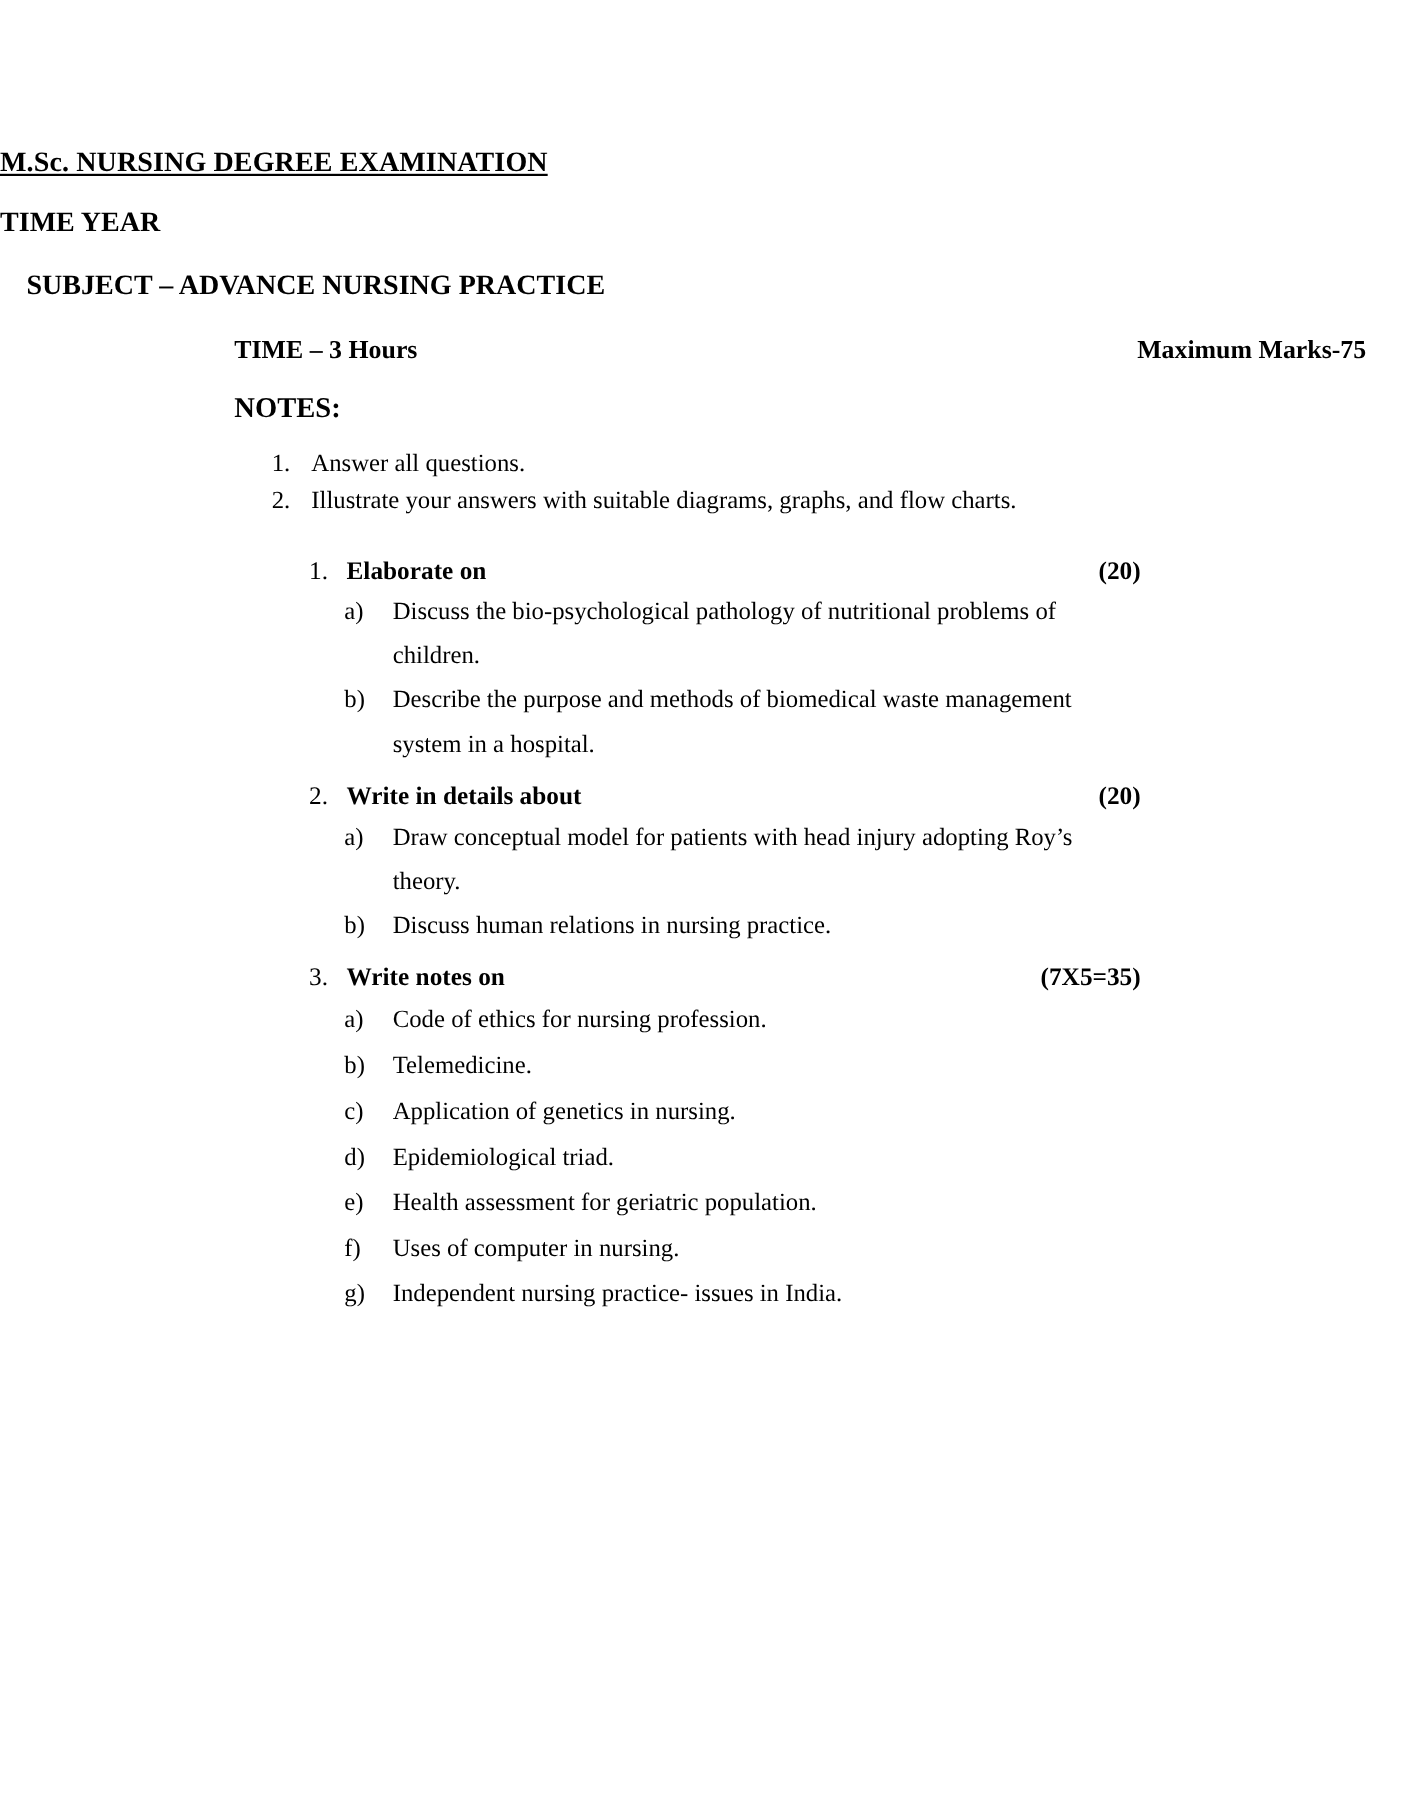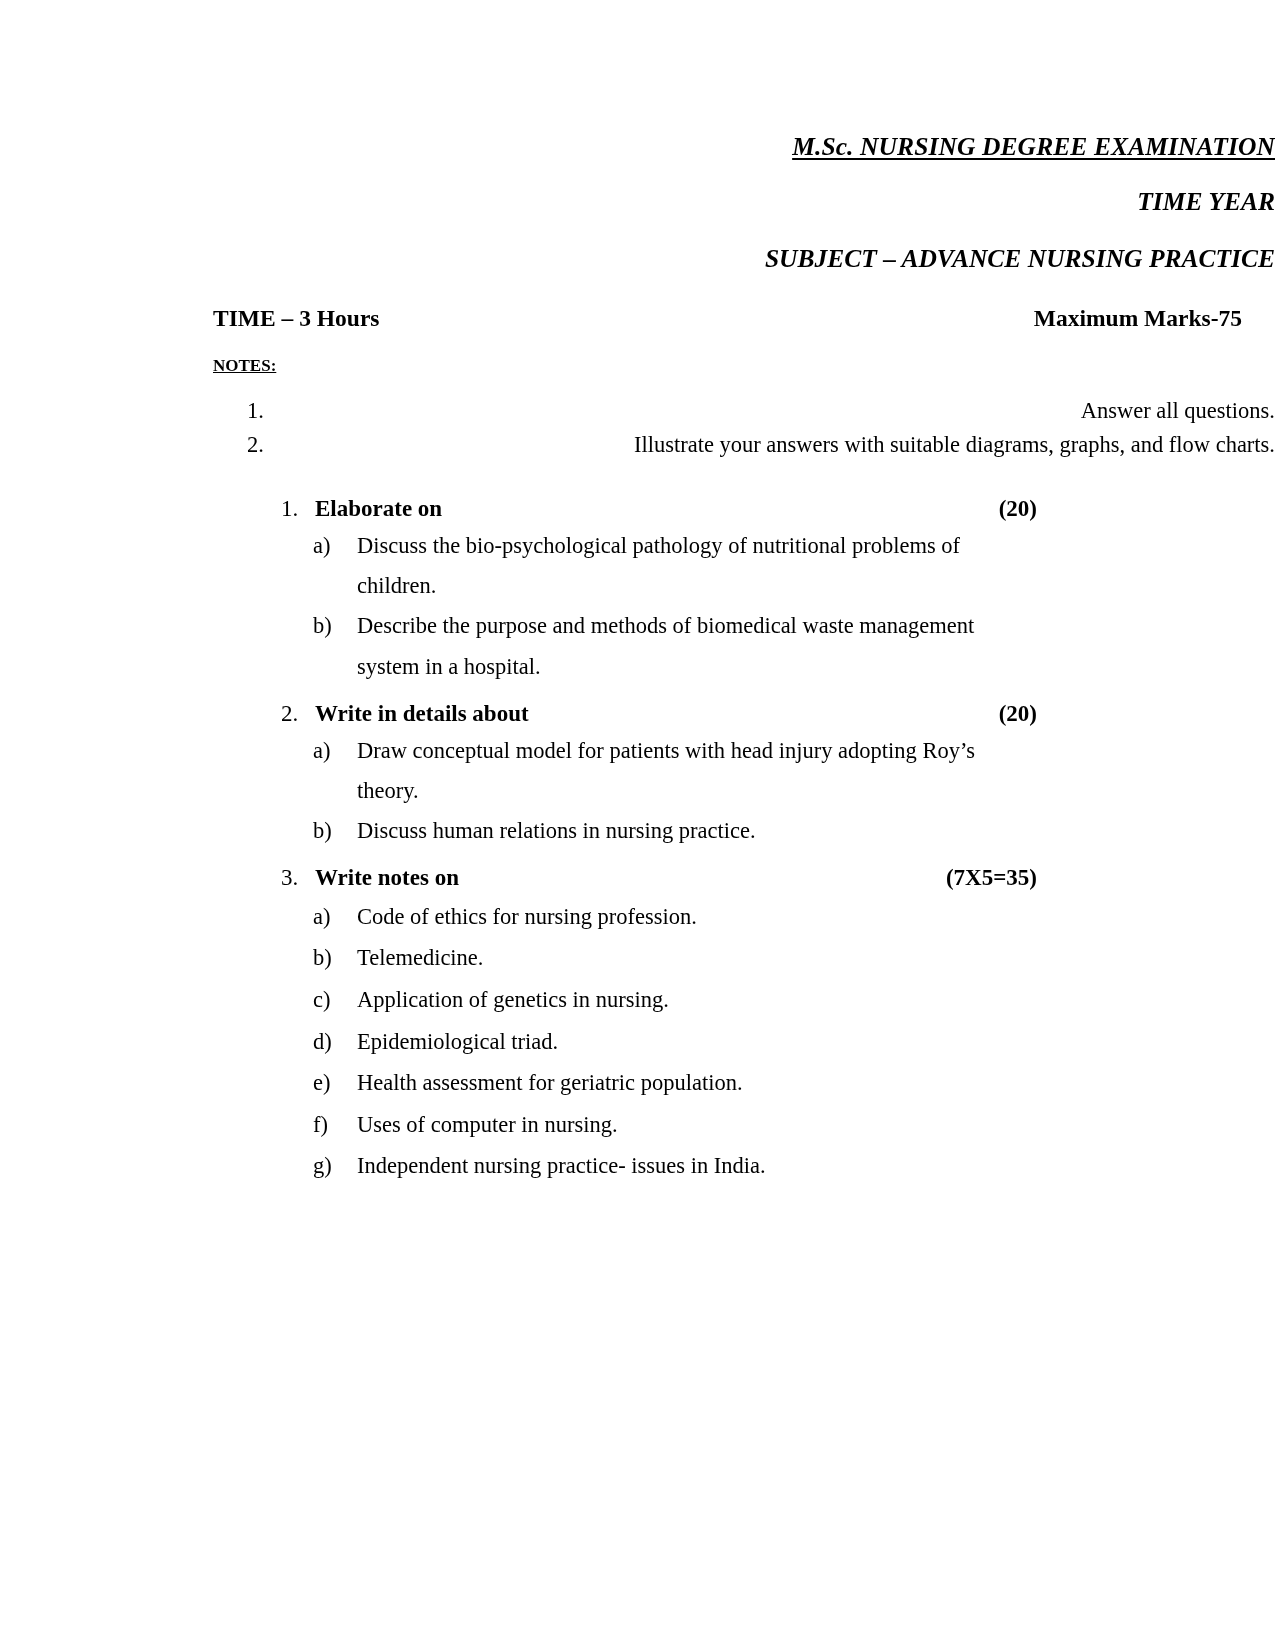--- a/index.html
+++ b/index.html
@@ -20,22 +20,21 @@
     position: relative;
     width: 1275px;
     height: 1649px;
     box-sizing: border-box;
     padding: 0;
   }
 
   
   .title-block {
     padding-top: 134px;
-    text-align: right;
-    font-style: italic;
+    text-align: left;
   }
   .doc-title {
     font-size: 25.5px;
     font-weight: bold;
     letter-spacing: 0.1px;
     line-height: 1.0;
     margin: 0;
   }
   .doc-title span.u {
     text-decoration: underline;
@@ -63,44 +62,43 @@
     align-items: baseline;
     margin: 0;
     padding: 31px 33px 0 213px;
     font-size: 23.5px;
     font-weight: bold;
   }
   .meta-time { white-space: nowrap; }
   .meta-marks { white-space: nowrap; }
 
   .notes-label {
-    font-size: 17px;
+    font-size: 26px;
     font-weight: bold;
     padding: 24px 0 0 213px;
     margin: 0;
-    text-decoration: underline;
   }
 
   
   .notes-list {
     margin: 0;
     padding: 18px 0 0 0;
     list-style: none;
   }
   .notes-list li {
     display: flex;
     font-size: 22.5px;
     line-height: 1.52;
     padding-left: 247px;
   }
   .notes-list .marker {
     width: 36px;
     flex: 0 0 36px;
   }
-  .notes-list .txt { flex: 1 1 auto; text-align: right; }
+  .notes-list .txt { flex: 1 1 auto; }
 
   
   .questions {
     margin: 0;
     padding: 30px 0 0 0;
     list-style: none;
   }
   .q-item { margin: 0 0 4px 0; }
   .q-head {
     display: flex;

